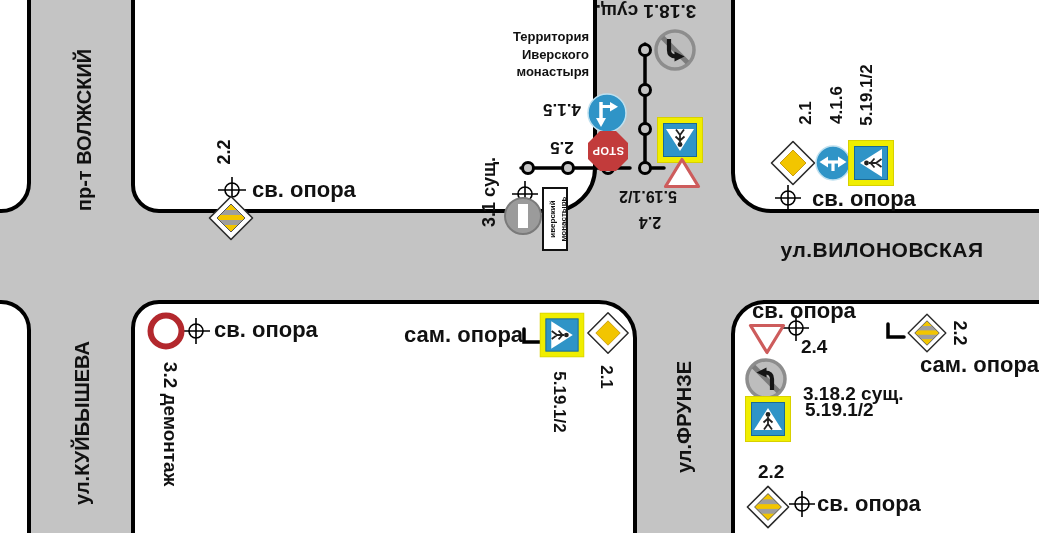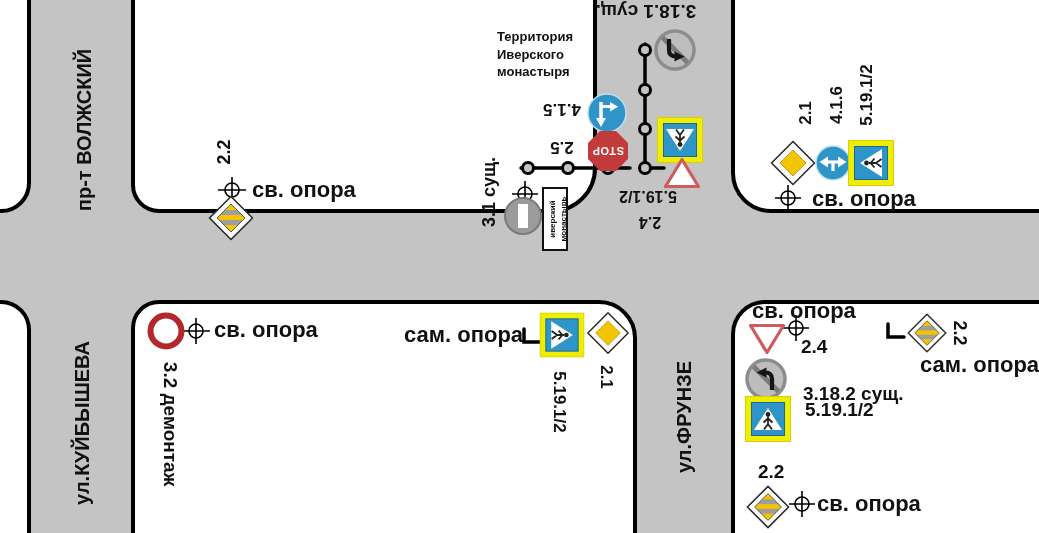--- a/index.html
+++ b/index.html
@@ -25,21 +25,21 @@
   .stop-word{color:#fff;font-size:11px;font-weight:bold;letter-spacing:.5px;line-height:1;}
   .circle-31{width:38px;height:38px;border-radius:50%;background:#9b9b9b;border:2px solid #7a7a7a;
     box-sizing:border-box;position:relative;}
   .circle-31 .brick{position:absolute;left:50%;top:50%;transform:translate(-50%,-50%);
     width:10px;height:24px;background:#fff;}
   .circle-32{width:37px;height:37px;border-radius:50%;background:#fff;
     border:6px solid var(--prohibit_red,#b3282d);box-sizing:border-box;}
   .mbox{position:absolute;z-index:4;background:#fff;border:2px solid #111;box-sizing:border-box;}
   .vword{position:absolute;top:50%;transform:translate(-50%,-50%) rotate(-90deg);
     font-size:8px;font-weight:bold;white-space:nowrap;}
-  .terr{line-height:1.35;text-align:left;}
+  .terr{line-height:1.35;text-align:right;}
 </style>
 </head>
 <body>
 
 <div id="canvas">
 
   <div class="block" style="left:-60px;top:-60px;width:91px;height:273px;border-radius:0 0 30px 0;"></div>
   <div class="block" style="left:131px;top:-60px;width:466px;height:273px;border-radius:0 0 45px 28px;"></div>
   <div class="block" style="left:731px;top:-60px;width:390px;height:273px;border-radius:0 0 0 40px;"></div>
   <div class="block" style="left:-60px;top:300px;width:91px;height:295px;border-radius:0 30px 0 0;"></div>
@@ -86,20 +86,21 @@
       <g transform="translate(802,504)">
           <circle r="7"></circle>
           <path d="M-13 0 H13 M0 -13 V13"></path>
         </g>
     </g>
   </svg>
 
   <div class="t rotccw" style="left:84px;top:130px;font-size:20px;">пр-т ВОЛЖСКИЙ</div>
   <div class="t rotccw" style="left:82px;top:423px;font-size:20px;">ул.КУЙБЫШЕВА</div>
   <div class="t rotccw" style="left:684px;top:417px;font-size:20px;">ул.ФРУНЗЕ</div>
+  <div class="t" style="left:882px;top:250px;font-size:21px;letter-spacing:.5px;">ул.ВИЛОНОВСКАЯ</div>
 
   <div class="tl terr" style="left:497px;top:28px;width:92px;font-size:13px;white-space:normal;">Территория Иверского монастыря</div>
   <div class="mbox" style="left:542px;top:187px;width:26px;height:64px;">
     <span class="vword" style="left:8px;">иверский</span>
     <span class="vword" style="left:19px;">монастырь</span>
   </div>
 
   <div class="t rot180" style="left:646px;top:11px;font-size:19px;">3.18.1 сущ.</div>
 
   <div class="sign r180" style="left:675px;top:50px;">

